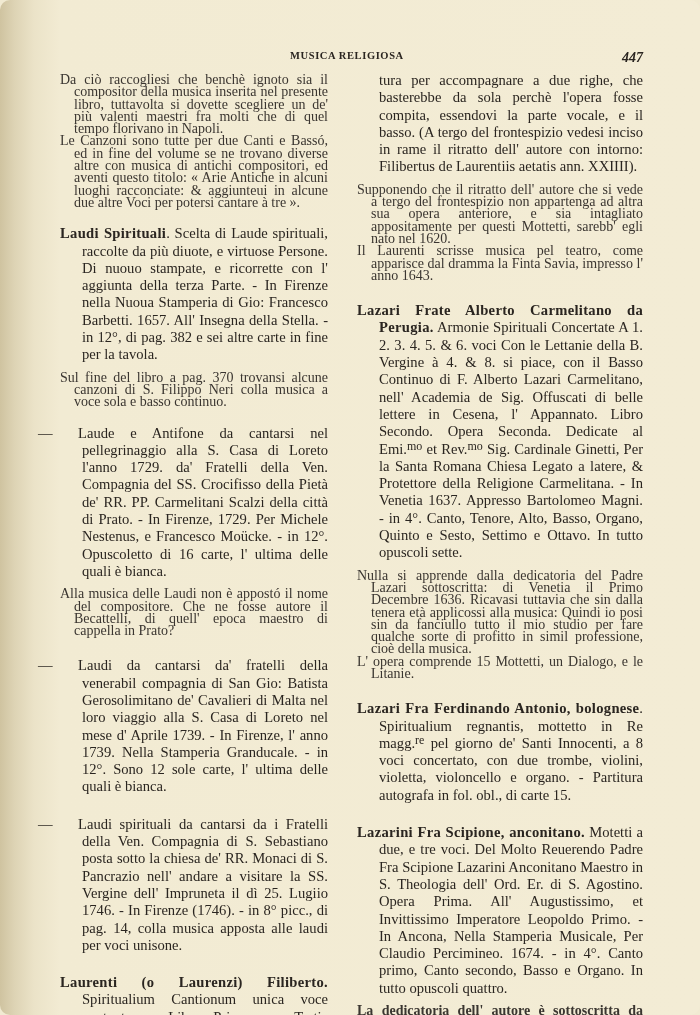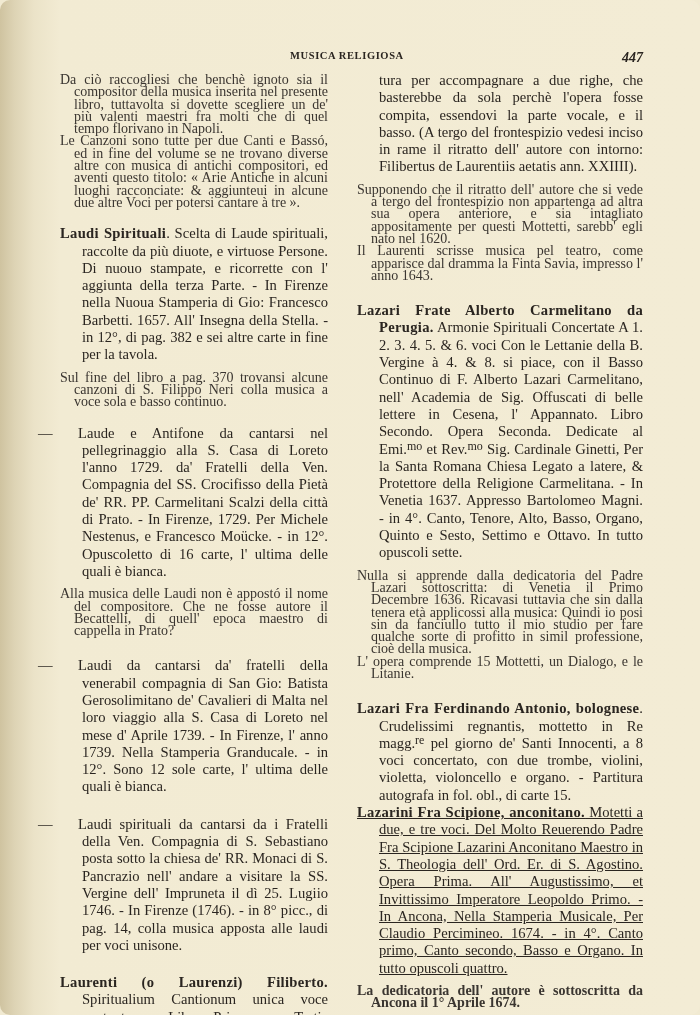--- a/index.html
+++ b/index.html
@@ -98,22 +98,22 @@
     <p class="entry" style="margin-top:20px;">
       <span class="head">Lazari Frate Alberto Carmelitano da Perugia.</span><span> Armonie Spirituali Concertate A 1. 2. 3. 4. 5. &amp; 6. voci Con le Lettanie della B. Vergine à 4. &amp; 8. si piace, con il Basso Continuo di F. Alberto Lazari Carmelitano, nell' Academia de Sig. Offuscati di belle lettere in Cesena, l' Appannato. Libro Secondo. Opera Seconda. Dedicate al Emi.</span><sup>mo</sup><span> et Rev.</span><sup>mo</sup><span> Sig. Cardinale Ginetti, Per la Santa Romana Chiesa Legato a latere, &amp; Protettore della Religione Carmelitana. - In Venetia 1637. Appresso Bartolomeo Magni. - in 4°. Canto, Tenore, Alto, Basso, Organo, Quinto e Sesto, Settimo e Ottavo. In tutto opuscoli sette.</span>
     </p>
 
     <p class="note" style="margin-top:8px;">
       <span>Nulla si apprende dalla dedicatoria del Padre Lazari sottoscritta: </span><span class="it">di Venetia il Primo Decembre 1636</span><span>. Ricavasi tuttavia che sin dalla tenera età applicossi alla musica: </span><span class="it">Quindi io posi sin da fanciullo tutto il mio studio per fare qualche sorte di profitto in simil professione</span><span>, cioè della musica.</span>
     </p>
     <p class="note">L' opera comprende 15 Mottetti, un Dialogo, e le Litanie.</p>
 
     <p class="entry" style="margin-top:20px;">
-      <span class="head">Lazari Fra Ferdinando Antonio, bolognese</span><span>. </span><span class="it">Crudelissimi regnantis</span><span>, mottetto in </span><span class="it">Re</span><span> magg.</span><sup>re</sup><span> pel giorno de' Santi Innocenti, a 8 voci concertato, con due trombe, violini, violetta, violoncello e organo. - Partitura autografa in fol. obl., di carte 15.</span>
+      <span class="head">Lazari Fra Ferdinando Antonio, bolognese</span><span>. </span><span class="it">Spiritualium regnantis</span><span>, mottetto in </span><span class="it">Re</span><span> magg.</span><sup>re</sup><span> pel giorno de' Santi Innocenti, a 8 voci concertato, con due trombe, violini, violetta, violoncello e organo. - Partitura autografa in fol. obl., di carte 15.</span>
     </p>
 
-    <p class="entry" style="text-decoration:underline;">
+    <p class="entry" style="margin-top:20px;">
       <span class="head">Lazarini Fra Scipione, anconitano.</span><span> Motetti a due, e tre voci. Del Molto Reuerendo Padre Fra Scipione Lazarini Anconitano Maestro in S. Theologia dell' Ord. Er. di S. Agostino. Opera Prima. All' Augustissimo, et Invittissimo Imperatore Leopoldo Primo. - In Ancona, Nella Stamperia Musicale, Per Claudio Percimineo. 1674. - in 4°. Canto primo, Canto secondo, Basso e Organo. In tutto opuscoli quattro.</span>
     </p>
 
     <p class="note" style="margin-top:8px;font-weight:bold;">La dedicatoria dell' autore è sottoscritta da Ancona il 1° Aprile 1674.</p>
   </div>
 </div>
 
 </body></html>

